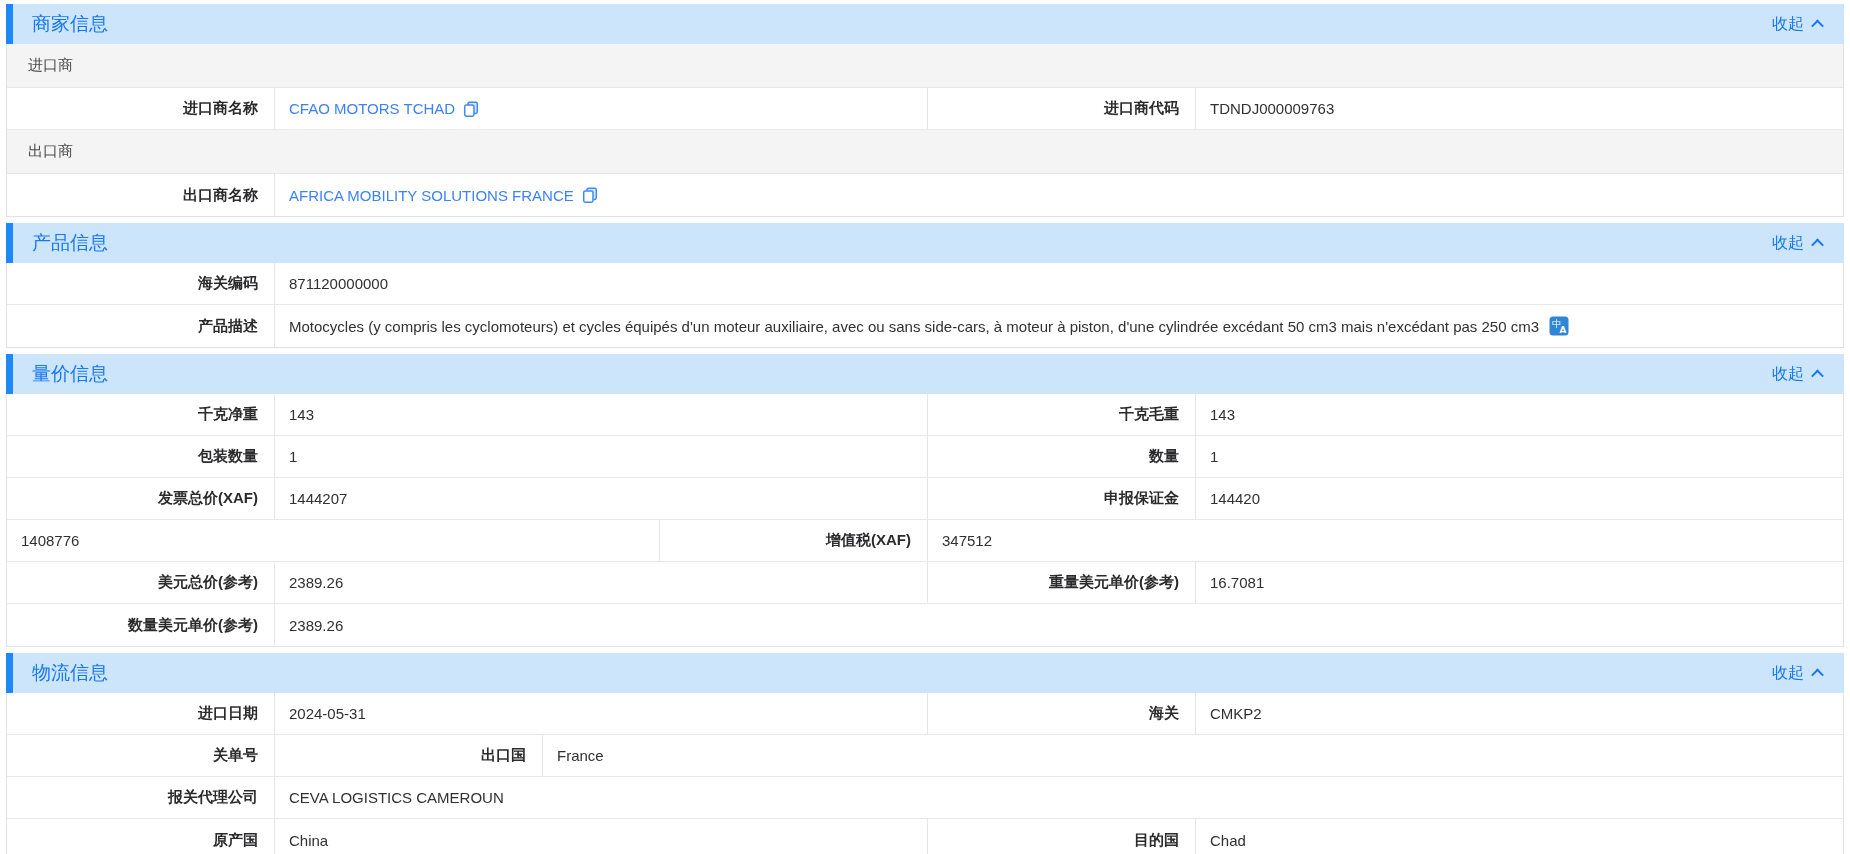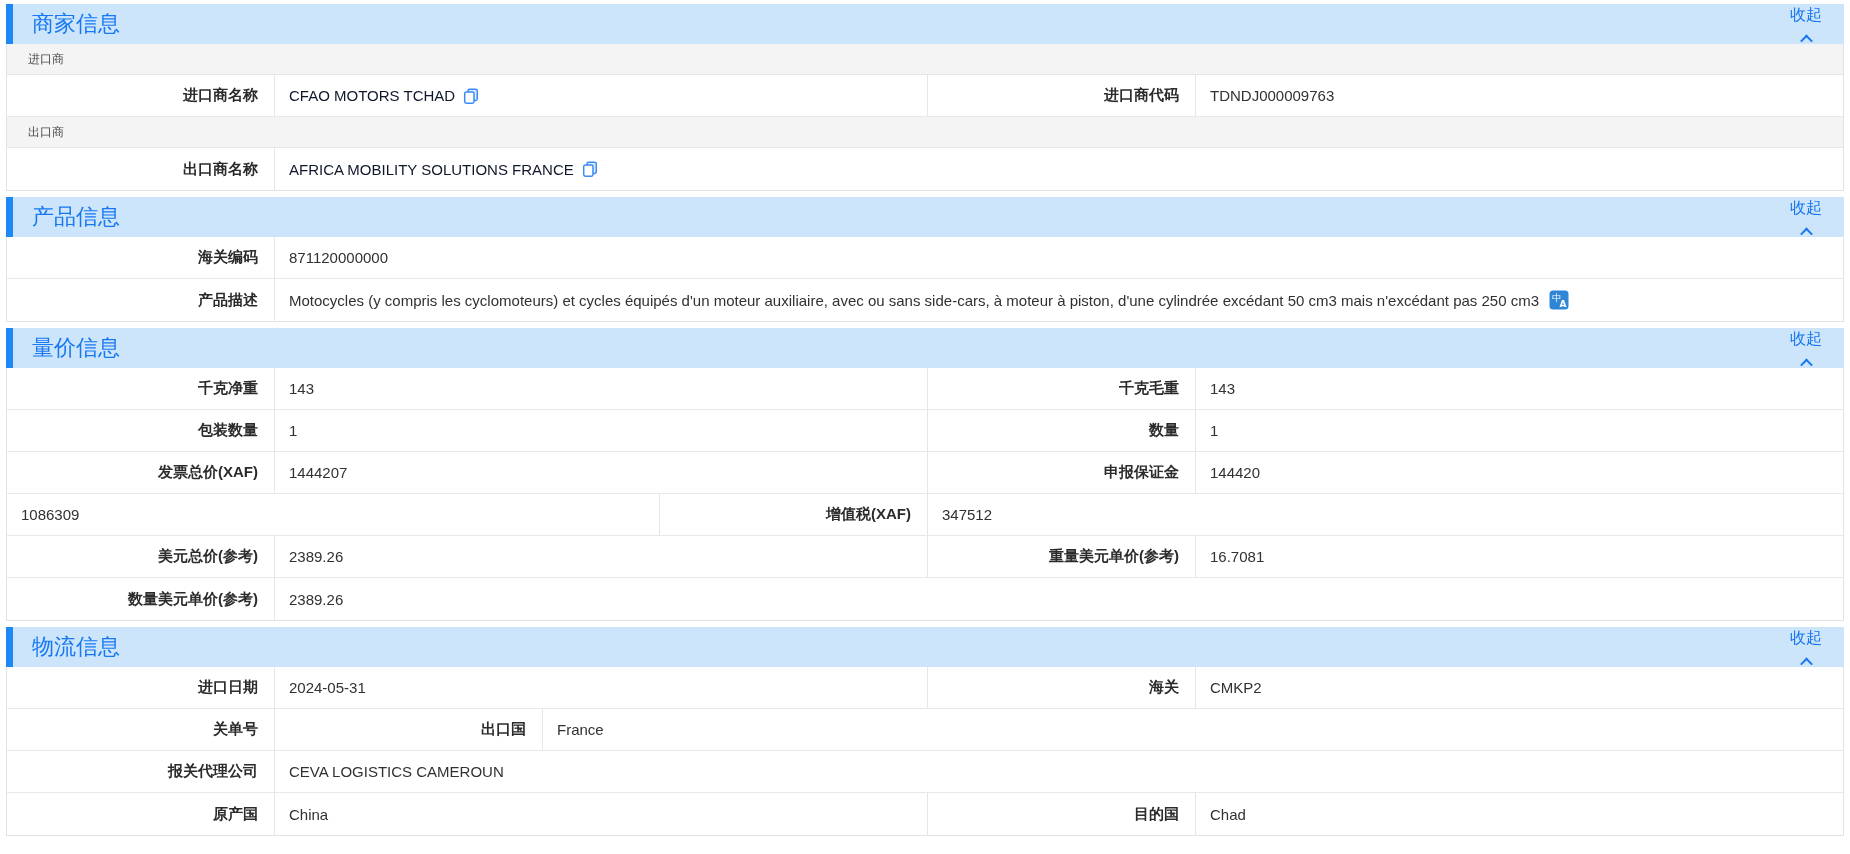--- a/index.html
+++ b/index.html
@@ -20,57 +20,56 @@
     position: relative;
   }
   .sec-accent {
     width: 7px;
     height: 100%;
     background: #1e88f7;
     flex: 0 0 7px;
   }
   .sec-title {
     margin-left: 19px;
-    font-size: 22px;
+    font-size: 19px;
     color: #1778f2;
   }
   .collapse-link {
     margin-left: auto;
     margin-right: 22px;
     display: flex;
     align-items: center;
     gap: 9px;
     color: #1677f0;
     font-size: 16px;
     cursor: pointer;
     text-decoration: none;
-    flex-direction: column;
   }
   .caret-up {
     width: 9px; height: 9px;
     border-top: 2px solid #1677f0;
     border-right: 2px solid #1677f0;
     transform: rotate(-45deg) translate(-1px, 1px);
   }
 
   
   .sec-body {
     border: 1px solid #e2e2e4;
     border-top: none;
     background: #fff;
   }
   .sub-header {
-    height: 31px;
+    height: 44px;
     background: #f4f4f5;
     display: flex;
     align-items: center;
     padding-left: 21px;
     color: #4a4a4c;
     border-bottom: 1px solid #e6e6e8;
-    font-size: 12px;
+    font-size: 15px;
   }
   .row {
     display: flex;
     height: 42px;
     border-bottom: 1px solid #e9e9eb;
     text-align: right;
   }
   .row:last-child { border-bottom: none; }
   .cell-label {
     flex: 0 0 268px;
@@ -94,21 +93,21 @@
     overflow: hidden;
   }
   .cell-label.second {
     flex: 0 0 268px;
   }
   .cell-value.last, .cell-value.span {
     flex: 1 1 auto;
     border-right: none;
   }
   .link-value {
-    color: #0f172a;
+    color: #3b82f6;
     display: inline-flex;
     align-items: center;
     gap: 8px;
     cursor: pointer;
     text-decoration: none;
   }
   .copy-icon { cursor: pointer; display: inline-flex; }
   .translate-icon { cursor: pointer; display: inline-flex; margin-left: 10px; }
   .gap { height: 6px; background: #fff; }
 </style>
@@ -222,21 +221,21 @@
         <div class="cell-label second">数量</div>
         <div class="cell-value last">1</div>
       </div>
       <div class="row">
         <div class="cell-label">发票总价(XAF)</div>
         <div class="cell-value">1444207</div>
         <div class="cell-label second">申报保证金</div>
         <div class="cell-value last">144420</div>
       </div>
       <div class="row">
-        <div class="cell-value">1086309</div>
+        <div class="cell-value">1408776</div>
         <div class="cell-label second">增值税(XAF)</div>
         <div class="cell-value last">347512</div>
       </div>
       <div class="row">
         <div class="cell-label">美元总价(参考)</div>
         <div class="cell-value">2389.26</div>
         <div class="cell-label second">重量美元单价(参考)</div>
         <div class="cell-value last">16.7081</div>
       </div>
       <div class="row">

